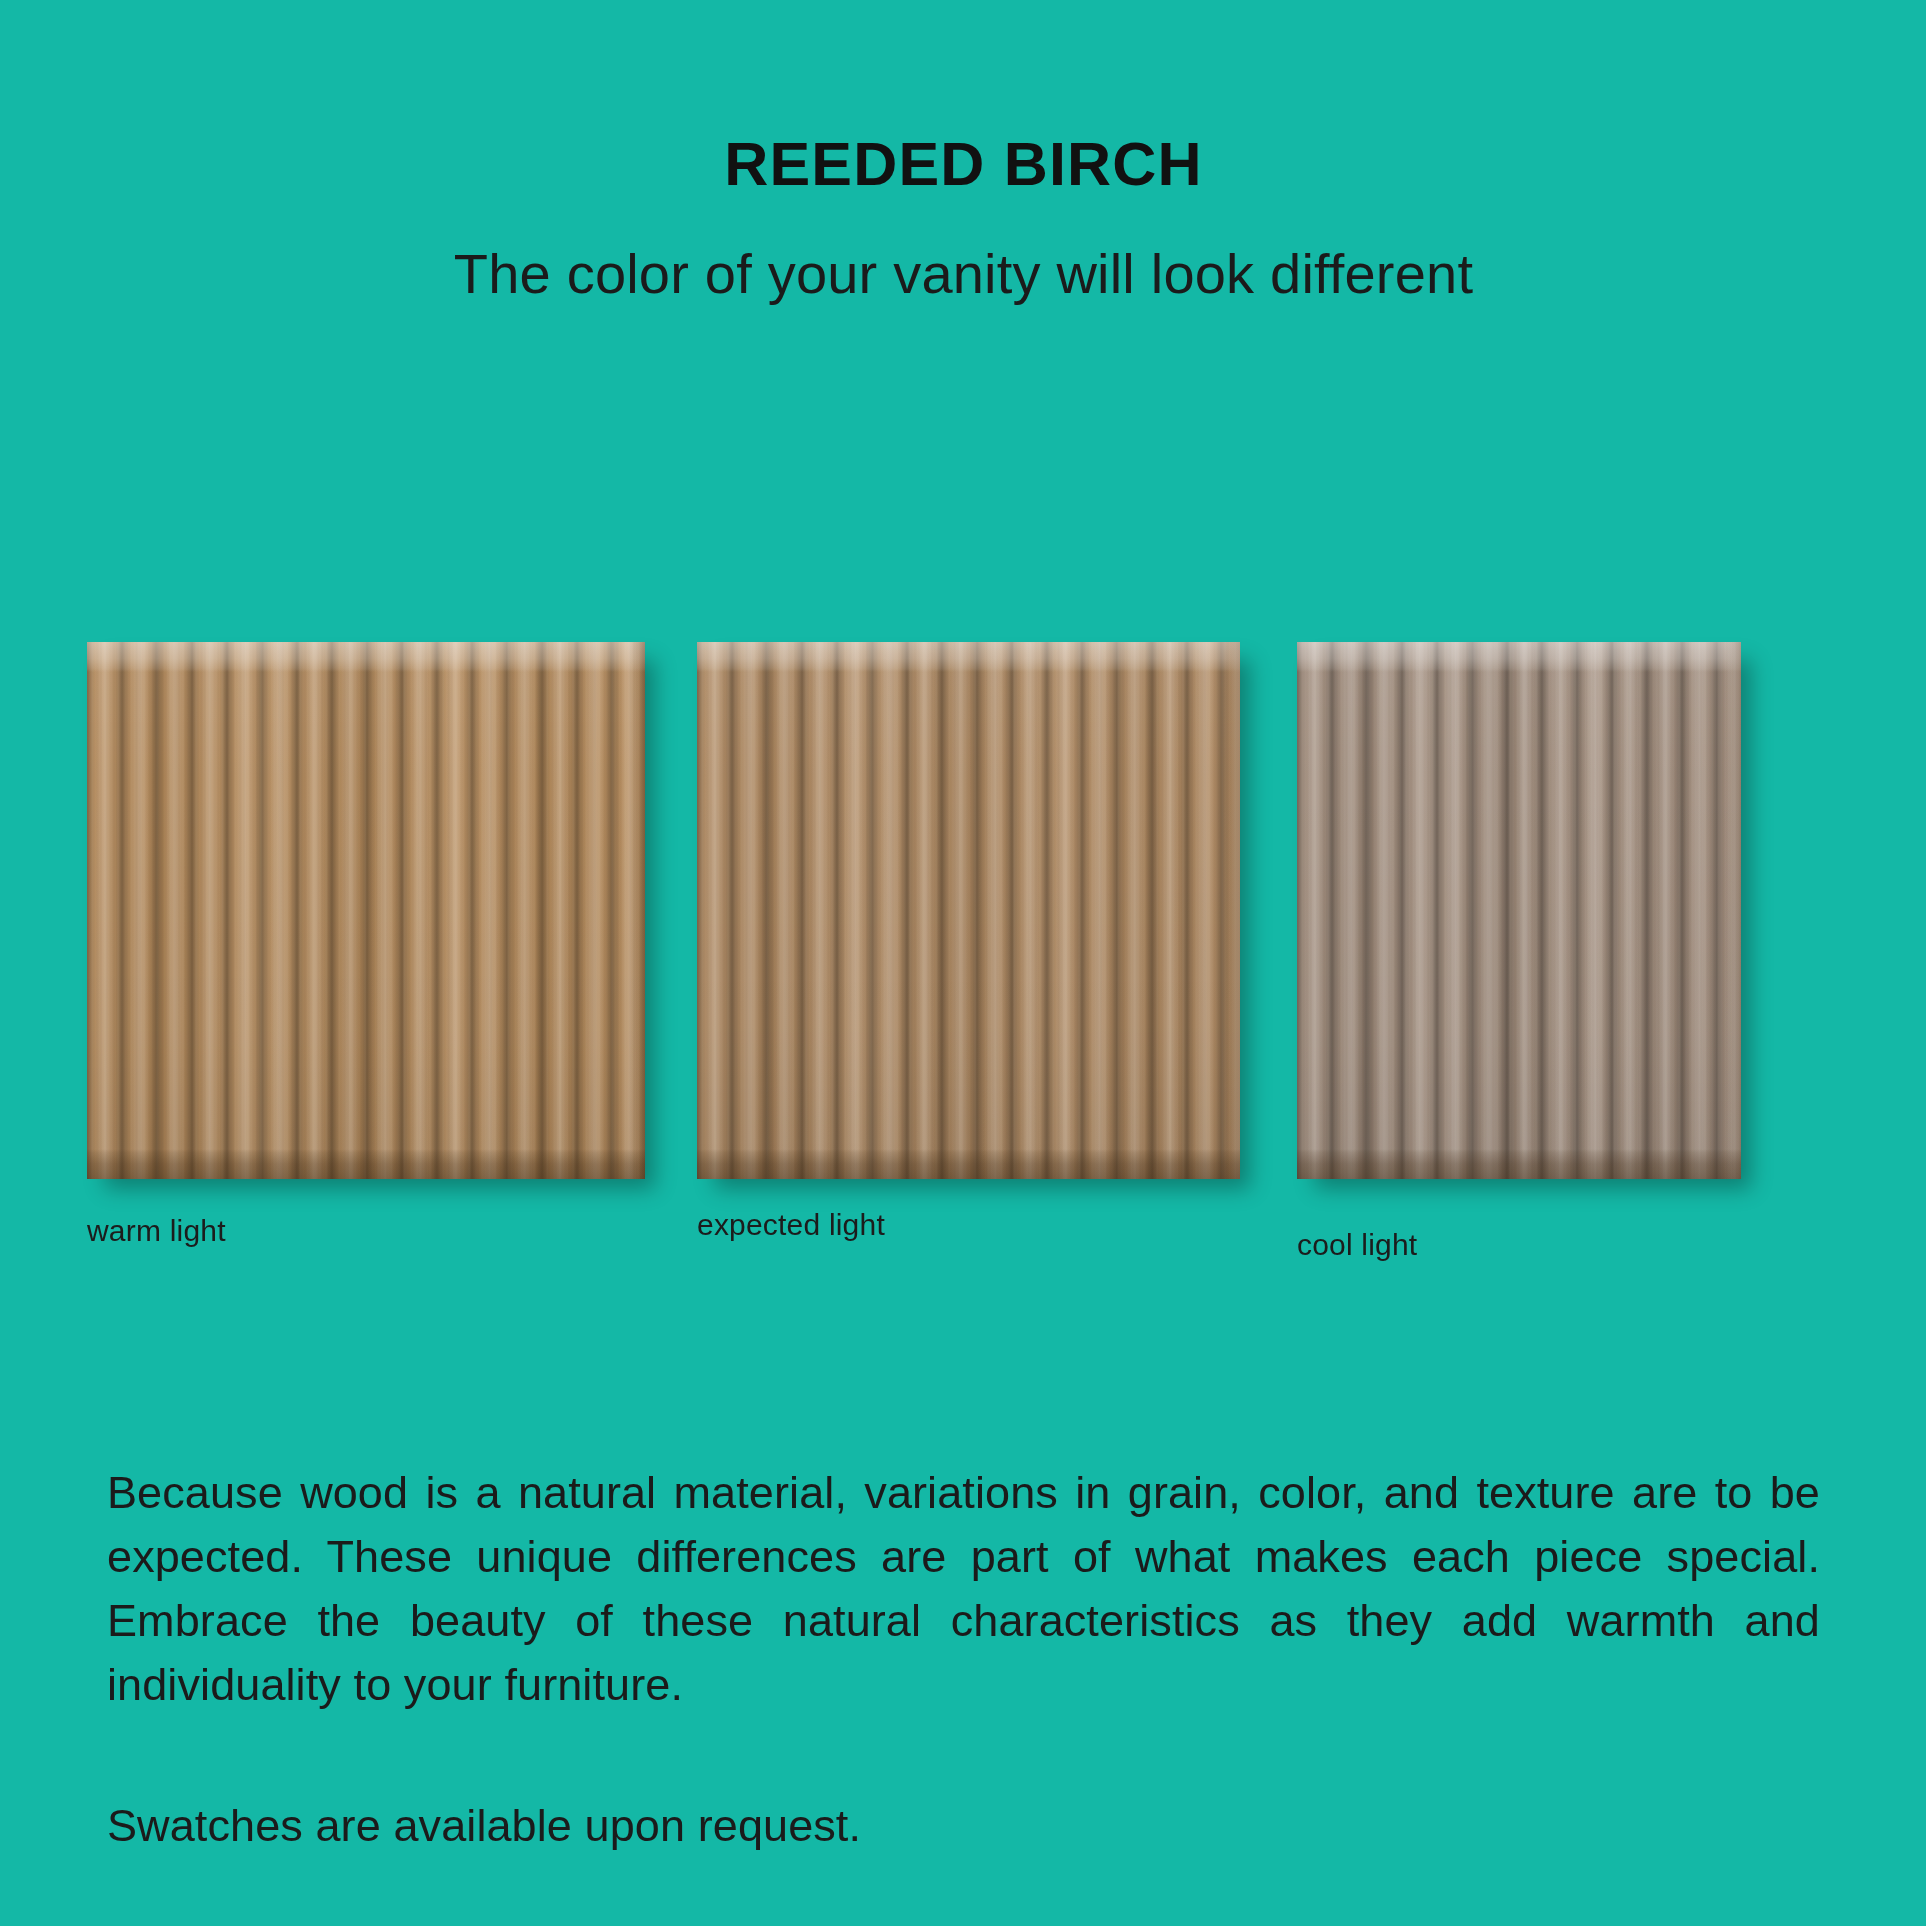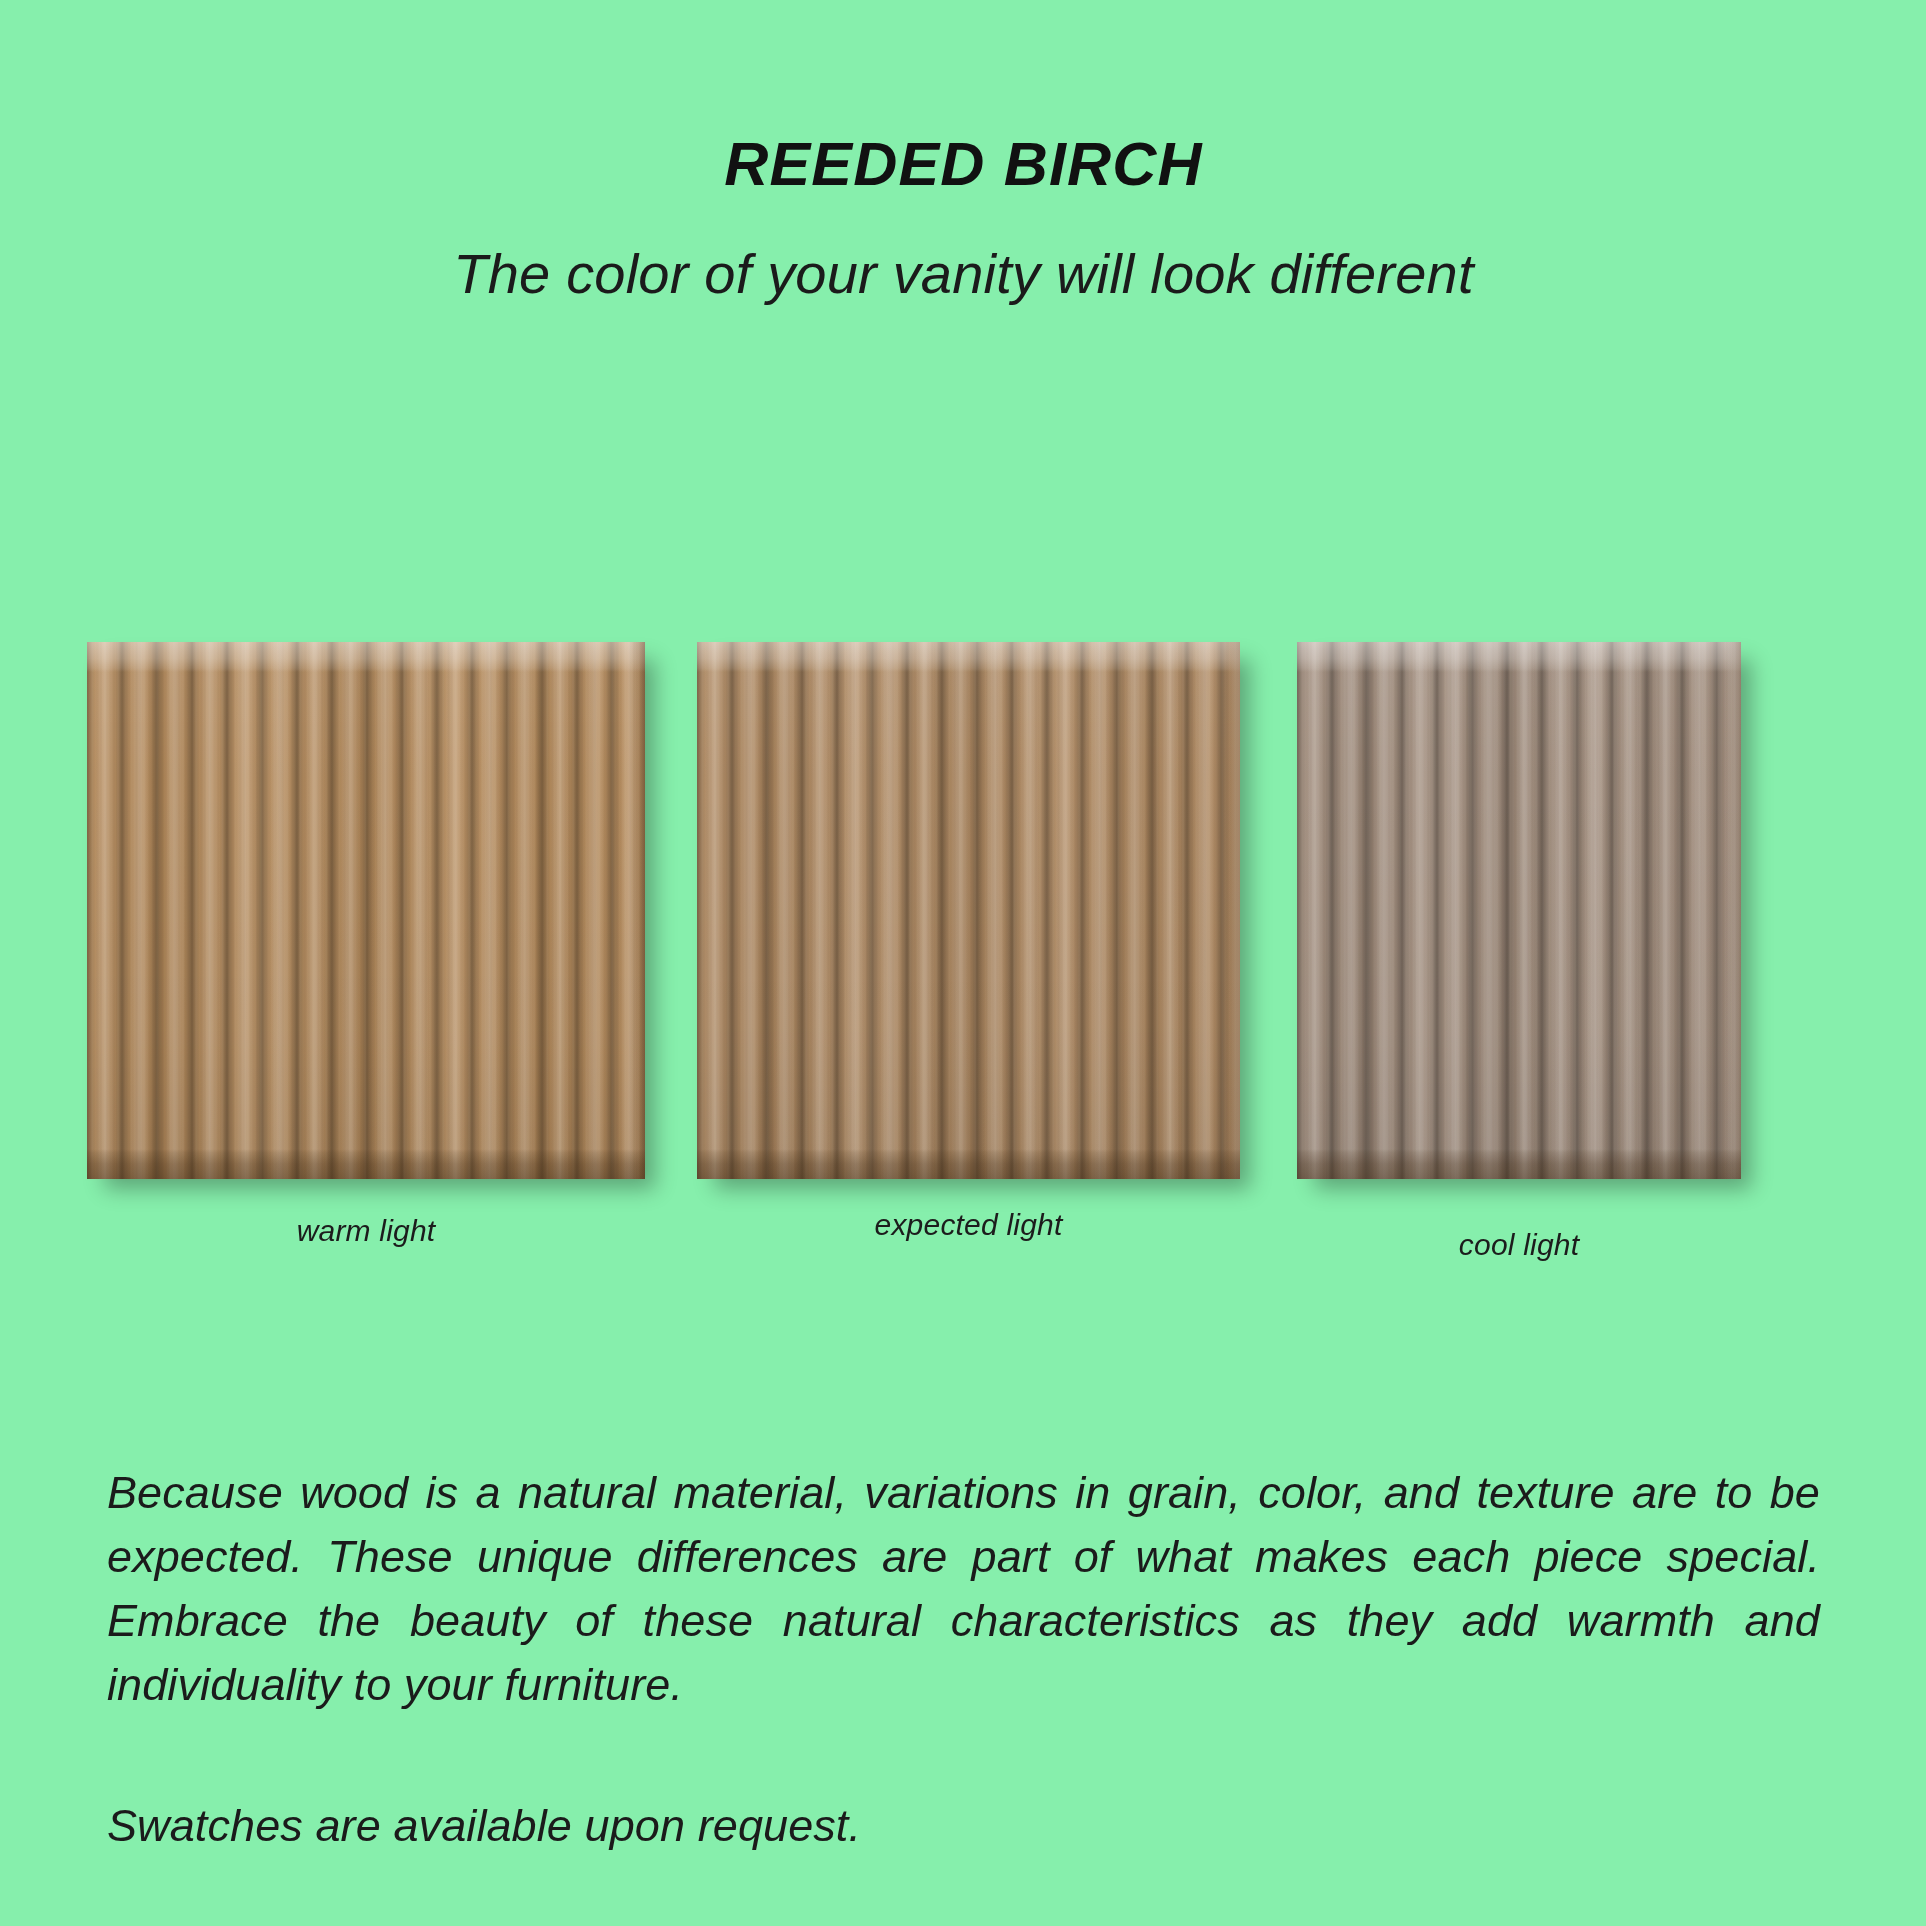--- a/index.html
+++ b/index.html
@@ -14,22 +14,21 @@
     position: relative;
     overflow: hidden;
     font-family: "Liberation Sans", "DejaVu Sans", sans-serif;
     color: #1a1a1a;
     -webkit-font-smoothing: antialiased;
   }
 
   .page {
     position: absolute;
     inset: 0;
-    background: #86efac;
-    font-style: italic;
+    background: #14b8a6;
   }
 
   
   .title {
     position: absolute;
     top: 91px;
     left: 0;
     width: 100%;
     text-align: center;
     font-size: 61px;
@@ -180,21 +179,20 @@
     background: linear-gradient(to left,
       rgba(70,45,20,0.26) 0%,
       rgba(70,45,20,0.10) 60%,
       rgba(70,45,20,0.00) 100%);
   }
 
   .caption {
     position: absolute;
     left: 0;
     width: 100%;
-    text-align: center;
     font-size: 30px;
     font-weight: 400;
     color: #1c1c1c;
     letter-spacing: 0.2px;
     white-space: nowrap;
   }
   .swatch.s0 .caption { top: 572px; }
   .swatch.s1 .caption { top: 566px; }
   .swatch.s2 .caption { top: 586px; }
 

